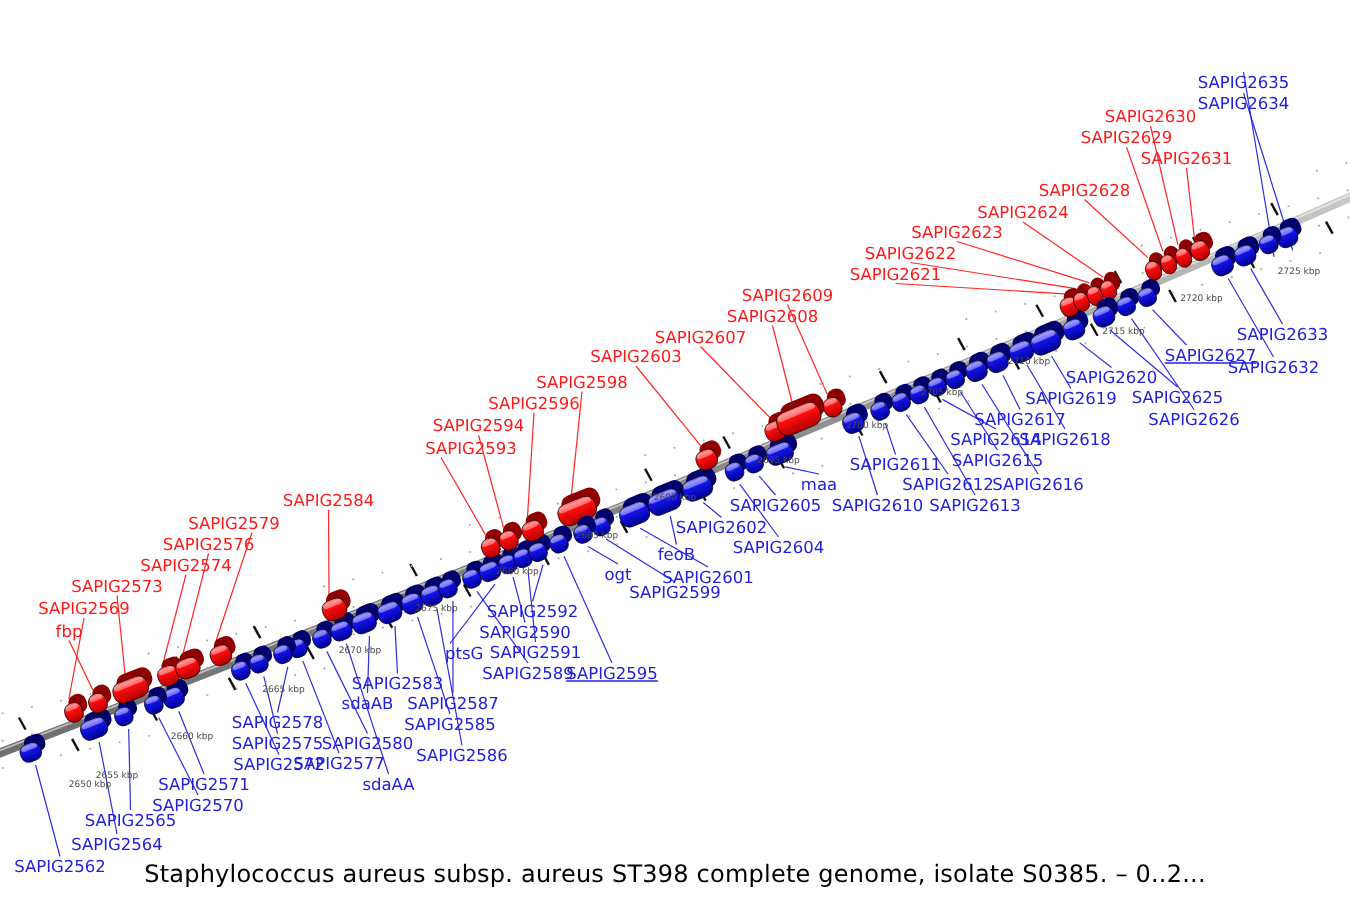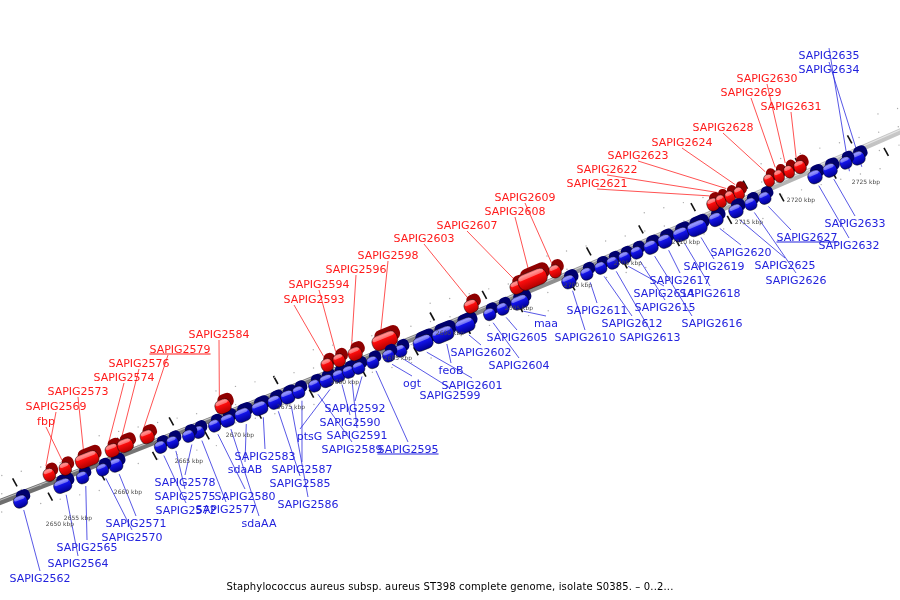--- a/index.html
+++ b/index.html
@@ -9,21 +9,21 @@
   #svgmap{position:absolute;left:0;top:0;width:900px;height:600px;}
 
   
   #legend{position:absolute;right:6px;top:6px;width:86px;}
   .lg-row{display:flex;align-items:center;height:13px;margin-bottom:2px;}
   .lg-sw{width:11px;height:11px;margin-right:6px;display:inline-block;}
   .lg-tx{font-size:10px;color:#000;line-height:11px;letter-spacing:.2px;}
 
   
   #caption{position:absolute;left:0;right:0;bottom:8px;text-align:center;
-           font-size:10px;color:#000;letter-spacing:.15px;}
+           font-size:16px;color:#000;letter-spacing:.15px;}
 
   .lbl{position:absolute;font-size:11px;white-space:nowrap;
        line-height:11px;transform:translate(-50%,-50%);}
   .lbl.fwd{color:#ff1a1a;}
   .lbl.rev{color:#2222dd;}
   .tick-lbl{position:absolute;font-size:6px;color:#4a4a4a;
             white-space:nowrap;transform:translate(-50%,-50%);}
 </style>
 </head>
 <body>
@@ -678,21 +678,21 @@
       <div class="lbl fwd" style="left: 46px; top: 421px;">fbp</div>
       <div class="lbl rev" style="left: 136px; top: 523px;">SAPIG2571</div>
       <div class="lbl rev" style="left: 132px; top: 537px;">SAPIG2570</div>
       <div class="lbl rev" style="left: 186px; top: 510px;">SAPIG2572</div>
       <div class="lbl fwd" style="left: 78px; top: 391px;">SAPIG2573</div>
       <div class="lbl fwd" style="left: 124px; top: 377px;">SAPIG2574</div>
       <div class="lbl rev" style="left: 185px; top: 496px;">SAPIG2575</div>
       <div class="lbl fwd" style="left: 139px; top: 363px;">SAPIG2576</div>
       <div class="lbl rev" style="left: 226px; top: 509px;">SAPIG2577</div>
       <div class="lbl rev" style="left: 185px; top: 482px;">SAPIG2578</div>
-      <div class="lbl fwd" style="left: 180px; top: 349px; text-decoration: underline;">SAPIG2579</div>
+      <div class="lbl fwd" style="left: 156px; top: 349px;">SAPIG2579</div>
       <div class="lbl rev" style="left: 245px; top: 496px;">SAPIG2580</div>
       <div class="lbl rev" style="left: 259px; top: 523px;">sdaAA</div>
       <div class="lbl rev" style="left: 245px; top: 469px;">sdaAB</div>
       <div class="lbl rev" style="left: 265px; top: 456px;">SAPIG2583</div>
       <div class="lbl fwd" style="left: 219px; top: 334px;">SAPIG2584</div>
       <div class="lbl rev" style="left: 300px; top: 483px;">SAPIG2585</div>
       <div class="lbl rev" style="left: 308px; top: 504px;">SAPIG2586</div>
       <div class="lbl rev" style="left: 302px; top: 469px;">SAPIG2587</div>
       <div class="lbl rev" style="left: 352px; top: 449px;">SAPIG2589</div>
       <div class="lbl rev" style="left: 300px; top: 436px; padding-left: 19px;">ptsG</div>
@@ -715,21 +715,21 @@
       <div class="lbl rev" style="left: 546px; top: 323px;">maa</div>
       <div class="lbl fwd" style="left: 467px; top: 225px;">SAPIG2607</div>
       <div class="lbl fwd" style="left: 515px; top: 211px;">SAPIG2608</div>
       <div class="lbl fwd" style="left: 525px; top: 197px;">SAPIG2609</div>
       <div class="lbl rev" style="left: 585px; top: 337px;">SAPIG2610</div>
       <div class="lbl rev" style="left: 597px; top: 310px;">SAPIG2611</div>
       <div class="lbl rev" style="left: 632px; top: 323px;">SAPIG2612</div>
       <div class="lbl rev" style="left: 650px; top: 337px;">SAPIG2613</div>
       <div class="lbl rev" style="left: 664px; top: 293px;">SAPIG2614</div>
       <div class="lbl rev" style="left: 665px; top: 307px;">SAPIG2615</div>
-      <div class="lbl rev" style="left: 692px; top: 323px; margin-left: 20px;">SAPIG2616</div>
+      <div class="lbl rev" style="left: 692px; top: 323px;">SAPIG2616</div>
       <div class="lbl rev" style="left: 680px; top: 280px;">SAPIG2617</div>
       <div class="lbl rev" style="left: 710px; top: 293px;">SAPIG2618</div>
       <div class="lbl rev" style="left: 714px; top: 266px;">SAPIG2619</div>
       <div class="lbl rev" style="left: 741px; top: 252px;">SAPIG2620</div>
       <div class="lbl fwd" style="left: 597px; top: 183px;">SAPIG2621</div>
       <div class="lbl fwd" style="left: 607px; top: 169px;">SAPIG2622</div>
       <div class="lbl fwd" style="left: 638px; top: 155px;">SAPIG2623</div>
       <div class="lbl fwd" style="left: 682px; top: 142px;">SAPIG2624</div>
       <div class="lbl rev" style="left: 785px; top: 265px;">SAPIG2625</div>
       <div class="lbl rev" style="left: 796px; top: 280px;">SAPIG2626</div>

